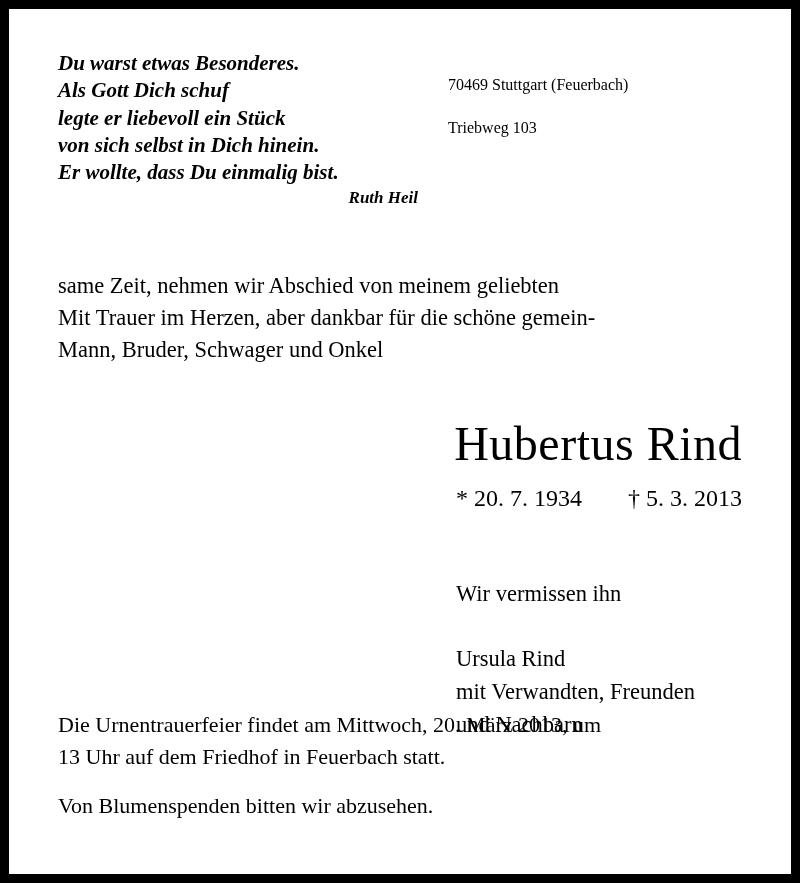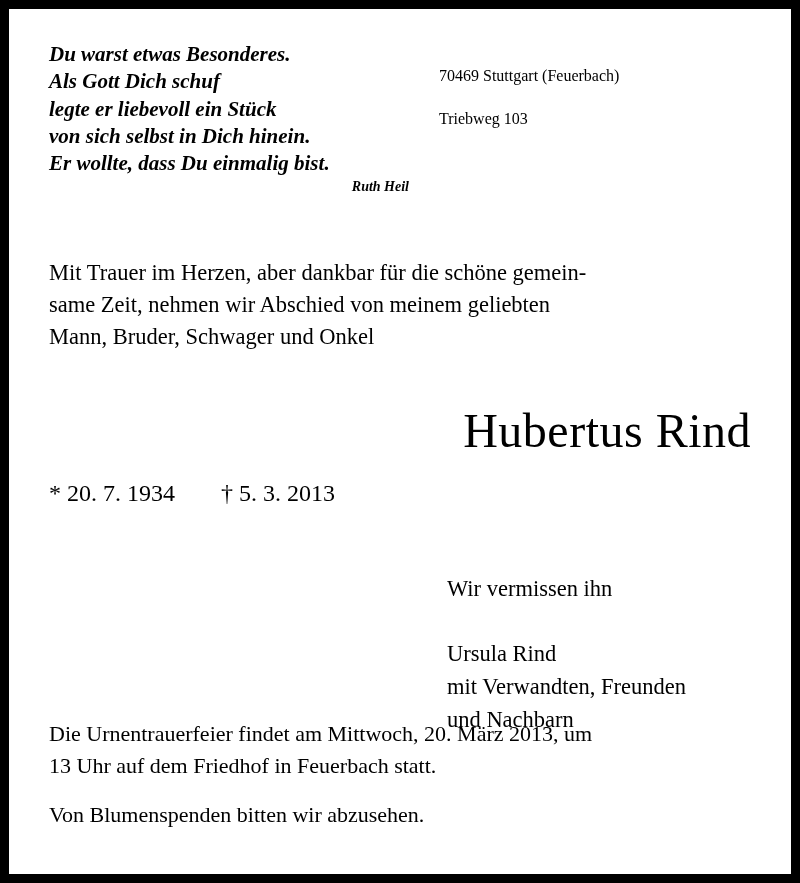--- a/index.html
+++ b/index.html
@@ -13,21 +13,21 @@
     font-family: "Liberation Serif", serif;
     color: #000000;
   }
   .notice {
     position: relative;
     box-sizing: border-box;
     width: 800px;
     height: 883px;
     background: #ffffff;
     border: 9px solid #000000;
-    padding: 7px;
+    padding: 16px;
   }
   .inner {
     position: relative;
     box-sizing: border-box;
     width: 100%;
     height: 100%;
     border: 3px solid #ffffff;
     padding: 22px 30px 20px 30px;
   }
 
@@ -41,21 +41,21 @@
     font-style: italic;
     font-weight: bold;
     font-size: 21px;
     line-height: 1.30;
     width: 390px;
     white-space: pre-line;
   }
   .poem-author {
     font-style: italic;
     font-weight: bold;
-    font-size: 14px;
+    font-size: 17px;
     text-align: right;
     width: 390px;
     margin-top: 2px;
     padding-right: 30px;
     box-sizing: border-box;
   }
   .address {
     font-size: 16px;
     line-height: 1.36;
     padding-top: 2px;
@@ -79,24 +79,24 @@
     margin-top: 52px;
     text-align: center;
   }
   .deceased-name {
     font-size: 48px;
     letter-spacing: 0.5px;
     line-height: 1.1;
     text-align: right;
   }
   .dates {
-    margin-top: 22px;
+    margin-top: 14px;
     font-size: 24px;
     display: flex;
-    justify-content: flex-start;
+    justify-content: flex-end;
     gap: 46px;
   }
   .dates .birth,
   .dates .death {
     white-space: pre;
   }
 
   
   .survivors {
     margin-top: 66px;
@@ -142,22 +142,22 @@
 Er wollte, dass Du einmalig bist.</div>
         <div class="poem-author">Ruth Heil</div>
       </div>
       <div class="address">
         <div>70469 Stuttgart (Feuerbach)</div>
         <div>Triebweg 103</div>
       </div>
     </div>
 
     <div class="intro">
+      <div>same Zeit, nehmen wir Abschied von meinem geliebten</div>
       <div>Mit Trauer im Herzen, aber dankbar für die schöne gemein-</div>
-      <div>same Zeit, nehmen wir Abschied von meinem geliebten</div>
       <div class="last-line">Mann, Bruder, Schwager und Onkel</div>
     </div>
 
     <div class="name-block">
       <div class="deceased-name">Hubertus Rind</div>
       <div class="dates">
         <span class="birth">* 20. 7. 1934</span>
         <span class="death">† 5. 3. 2013</span>
       </div>
     </div>

